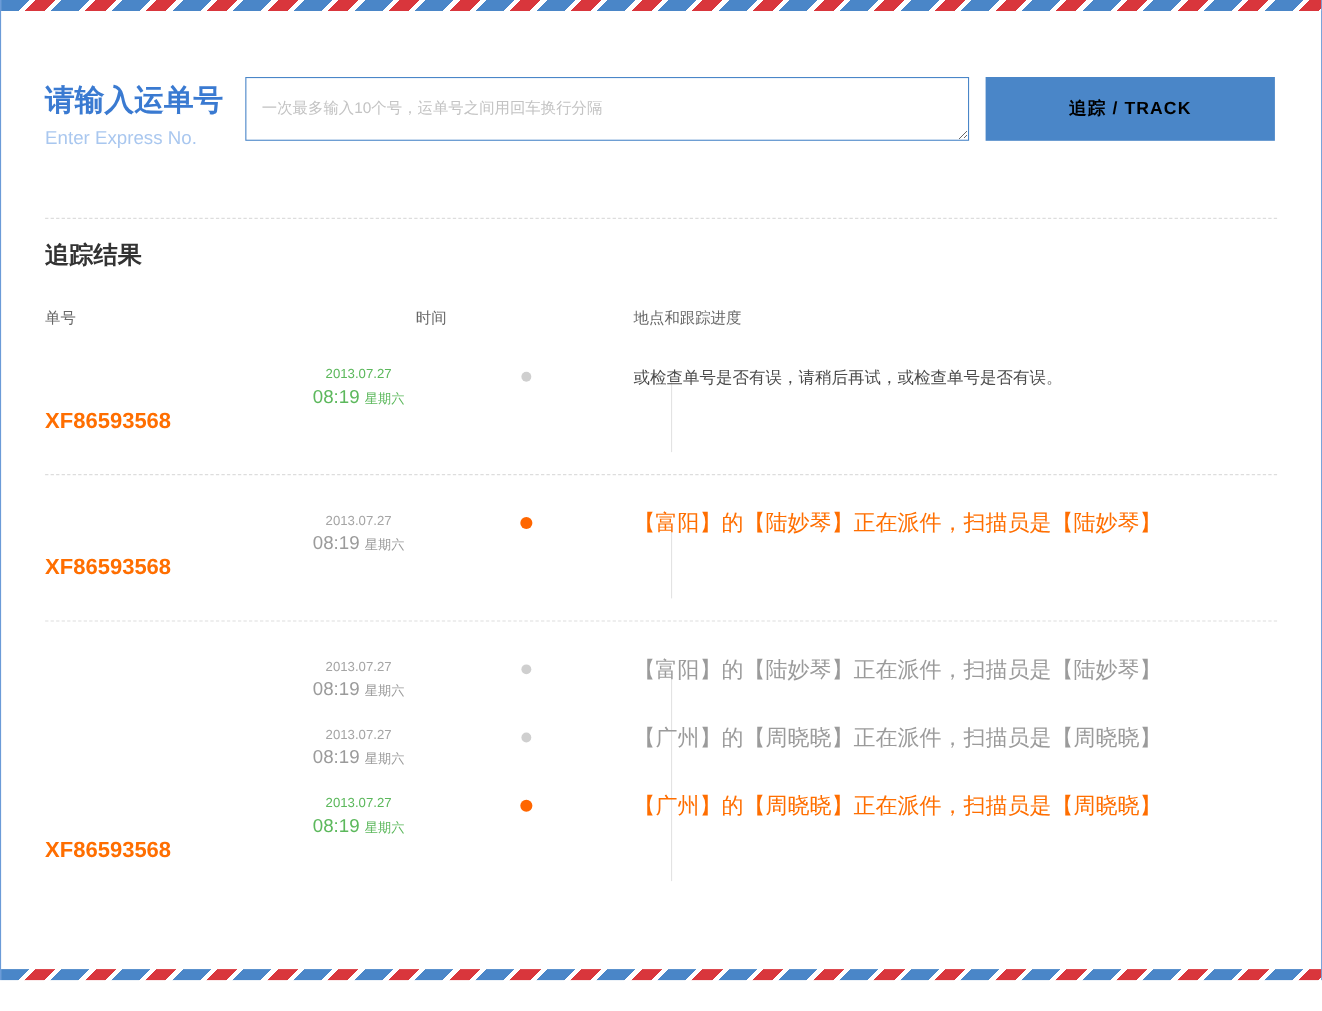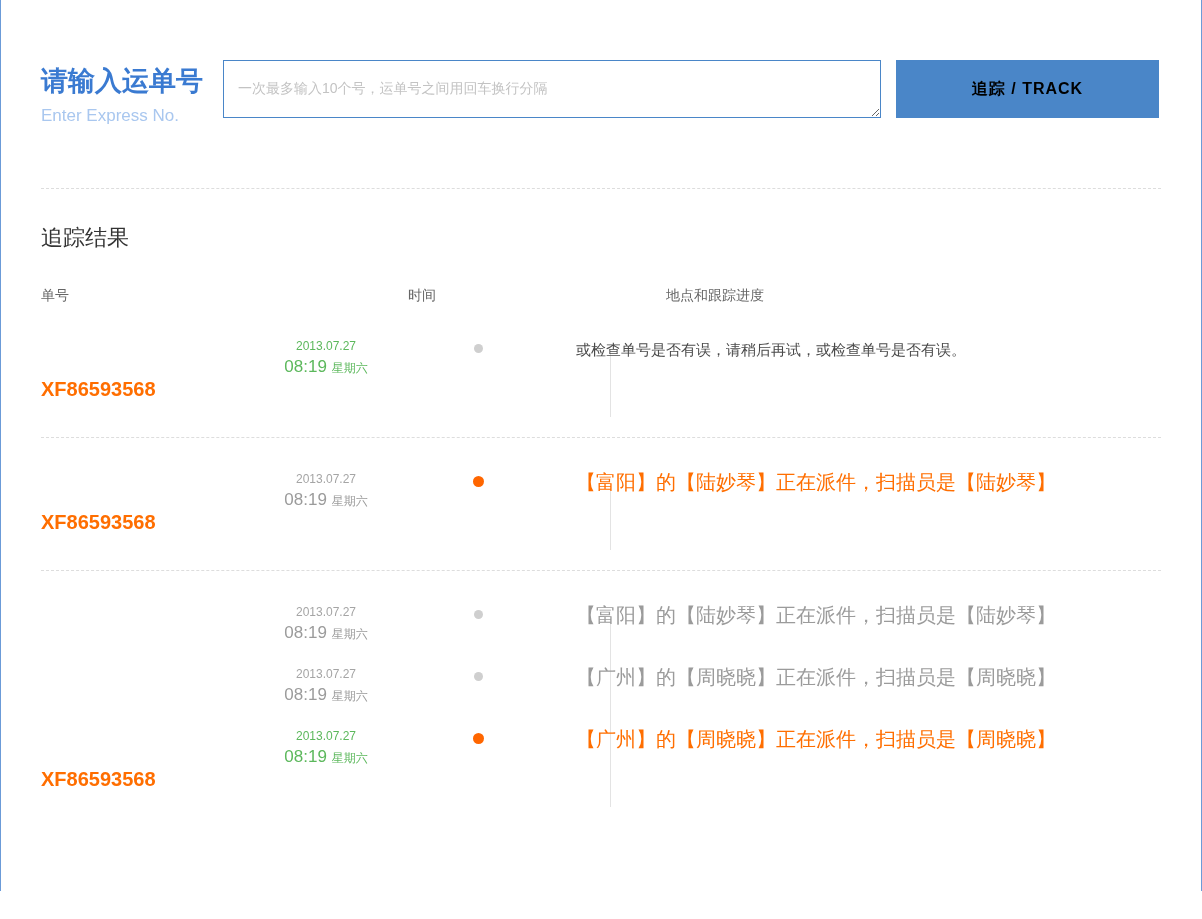--- a/index.html
+++ b/index.html
@@ -1,19 +1,19 @@
 <!DOCTYPE html>
 <html><head>
 <meta charset="utf-8">
 <style>
   * { margin:0; padding:0; box-sizing:border-box; }
   html,body { width:1202px; height:919px; background:#fff; overflow:hidden; }
   body { font-family:"Liberation Sans","DejaVu Sans",sans-serif; }
 
-  .page { width:1202px; height:891px; display:flex; flex-direction:row;
+  .page { width:1202px; height:891px; display:flex; flex-direction:column;
           border-left:1px solid #6b9bd8; border-right:1px solid #6b9bd8; background:#fff; }
 
   .airmail-stripe { height:10px; flex:none;
     background:repeating-linear-gradient(135deg,
       #4a86c8 0px, #4a86c8 18px,
       #ffffff 18px, #ffffff 22px,
       #d9363c 22px, #d9363c 35px,
       #ffffff 35px, #ffffff 39px); }
 
   .content { flex:1; padding:0 40px; overflow:hidden; }
@@ -27,24 +27,24 @@
      font-family:inherit; font-size:14px; color:#333; padding:19px 14px 6px; resize:both;
      outline:none; display:block; }
   .waybill-input::placeholder { color:#c3c3c3; }
   .track-button { width:263px; height:58px; flex:none; margin-left:15px; background:#4a86c8;
      color:#000000; font-family:inherit; font-size:16px; font-weight:bold; letter-spacing:1px;
      border:none; cursor:pointer; }
 
   .divider-dashed { border:none; border-top:1px dashed #ddd; margin-top:62px; }
 
   
-  .results-title { color:#333; font-size:22px; font-weight:normal; margin-top:34px; }
+  .results-title { color:#333; font-size:22px; font-weight:bold; margin-top:18px; }
   .results-sub { color:#333; font-size:15px; margin-top:5px; }
 
-  .table-header { display:flex; margin-top:34px; color:#666; font-size:14px;gap:30px; }
+  .table-header { display:flex; margin-top:34px; color:#666; font-size:14px; }
   .col-no   { width:205px; flex:none; }
   .col-time { width:160px; flex:none; text-align:right; }
   .col-dot  { width:145px; flex:none; }
   .col-msg  { flex:1; padding-left:25px; }
 
   .rows .row { display:flex; padding:34px 0 36px;align-items:flex-end; }
   .rows .row + .row { border-top:1px dashed #ddd; }
 
   .tracking-no { width:205px; flex:none; color:#ff6e00; font-size:20px; font-weight:bold; padding-top:2px; }
 

